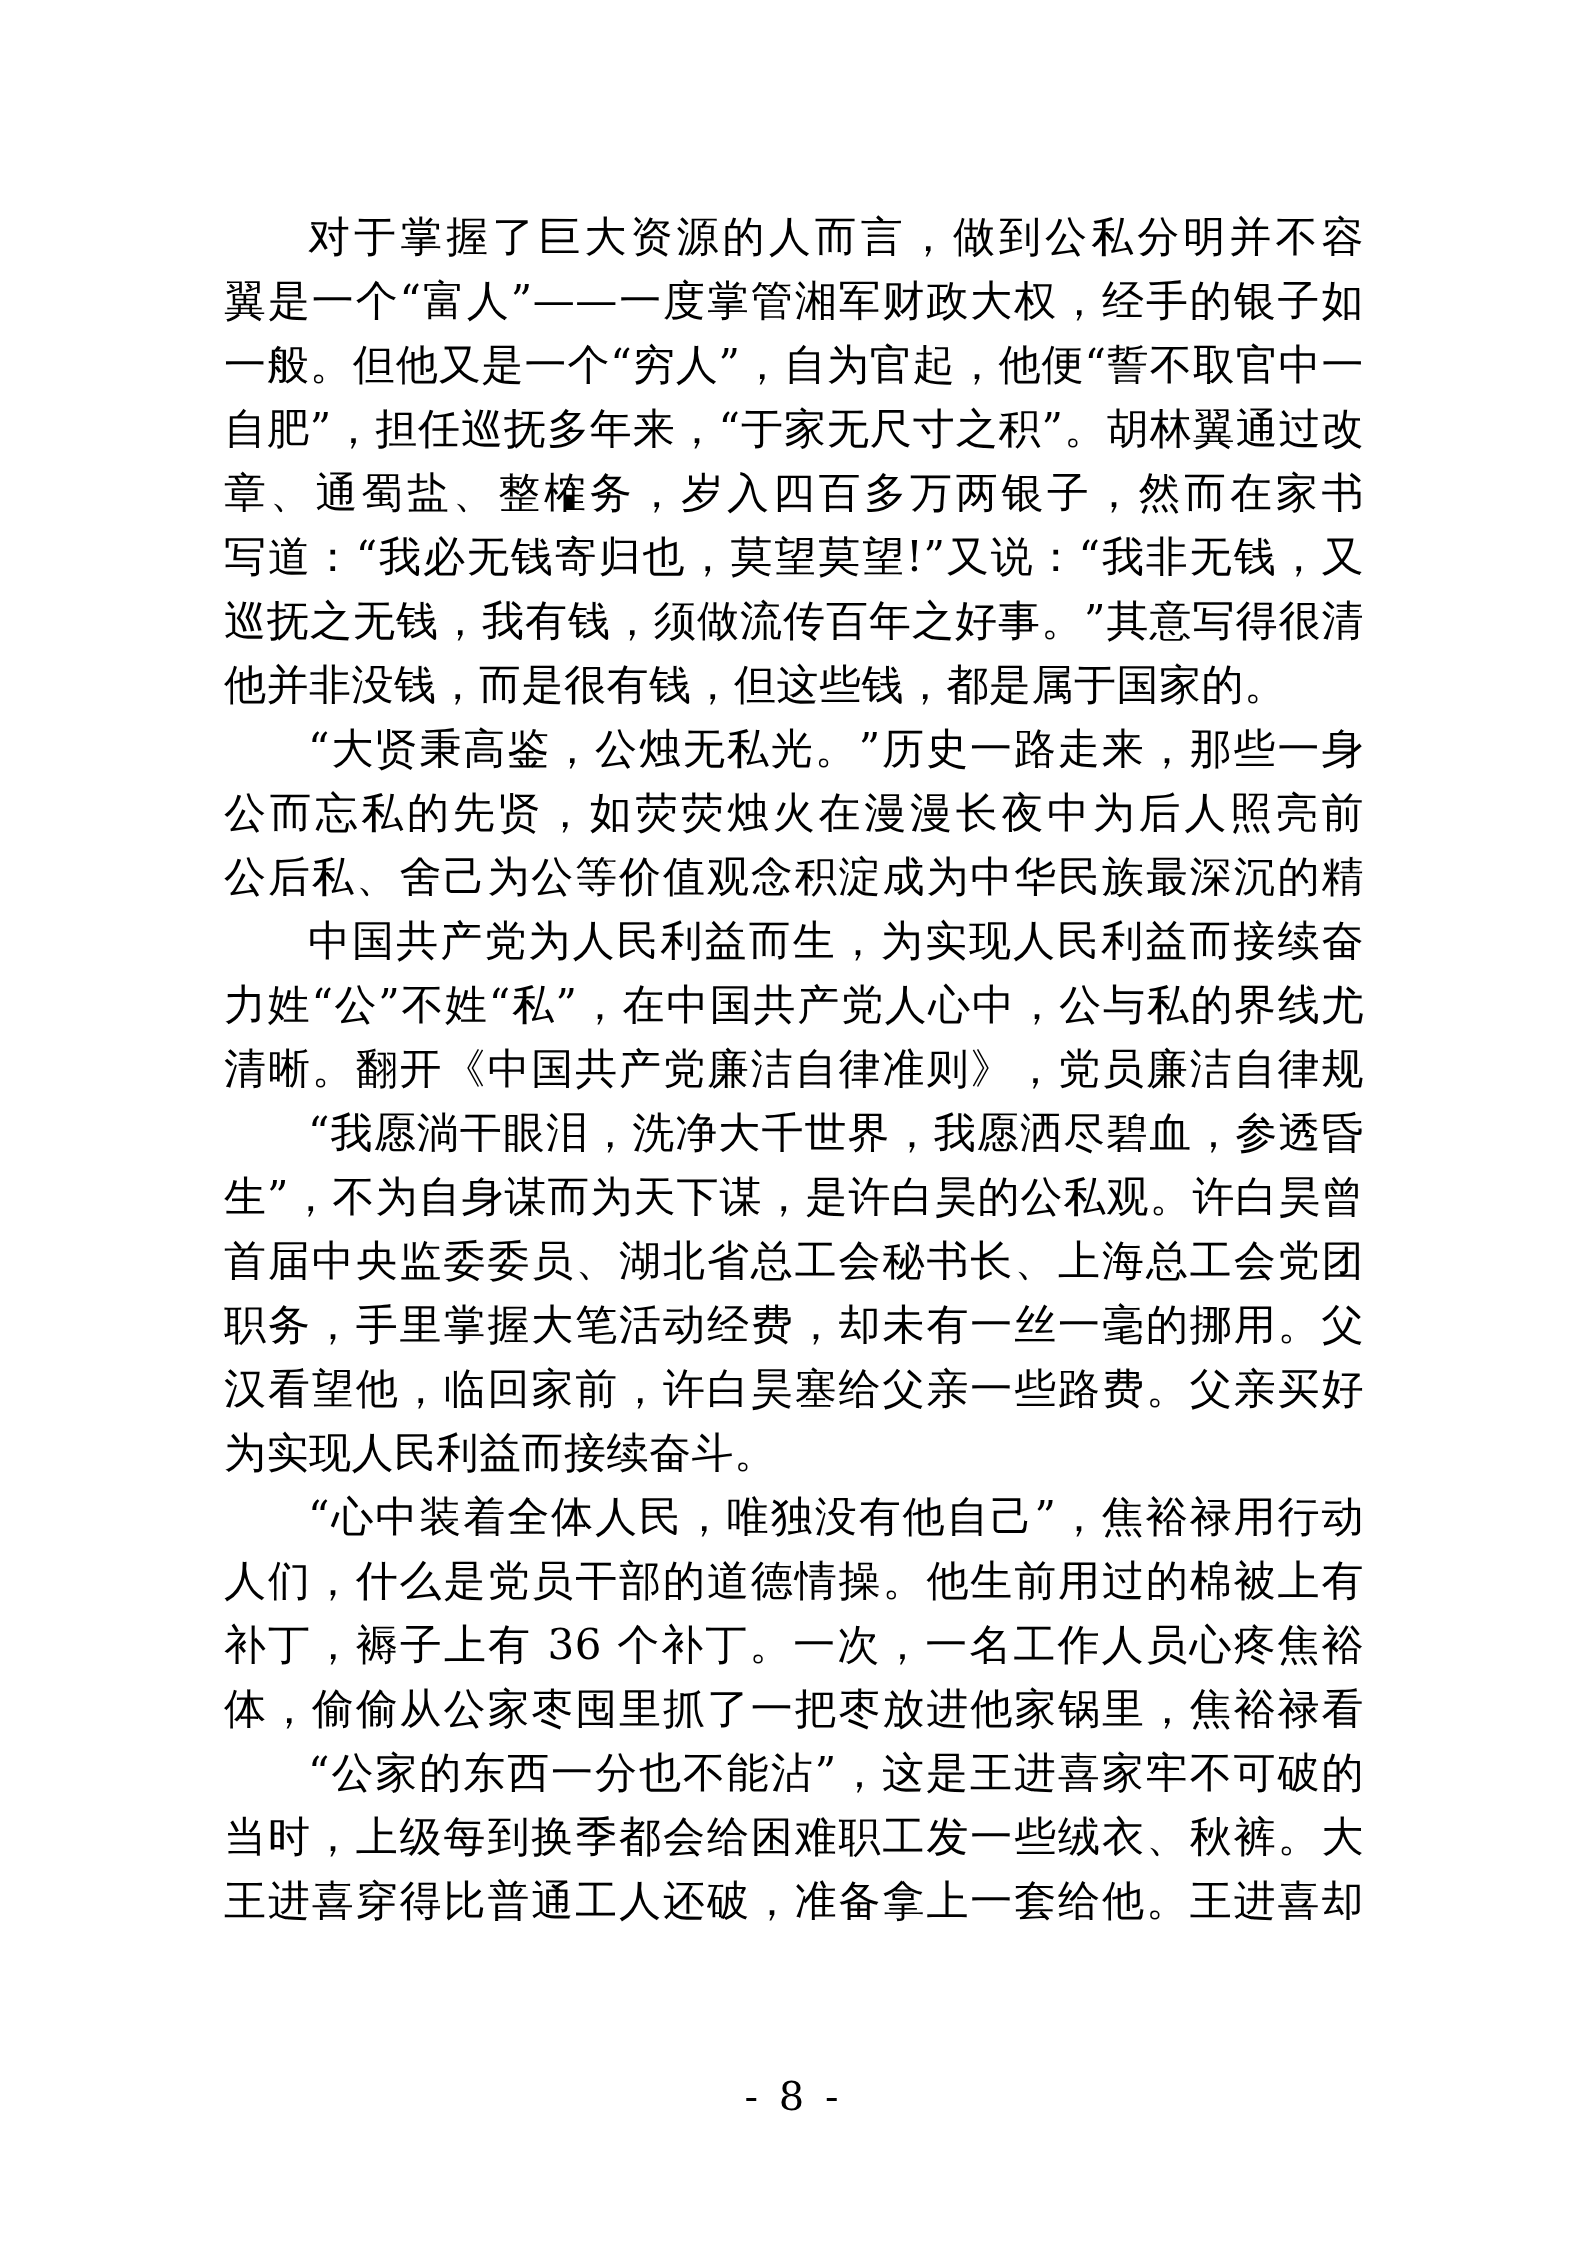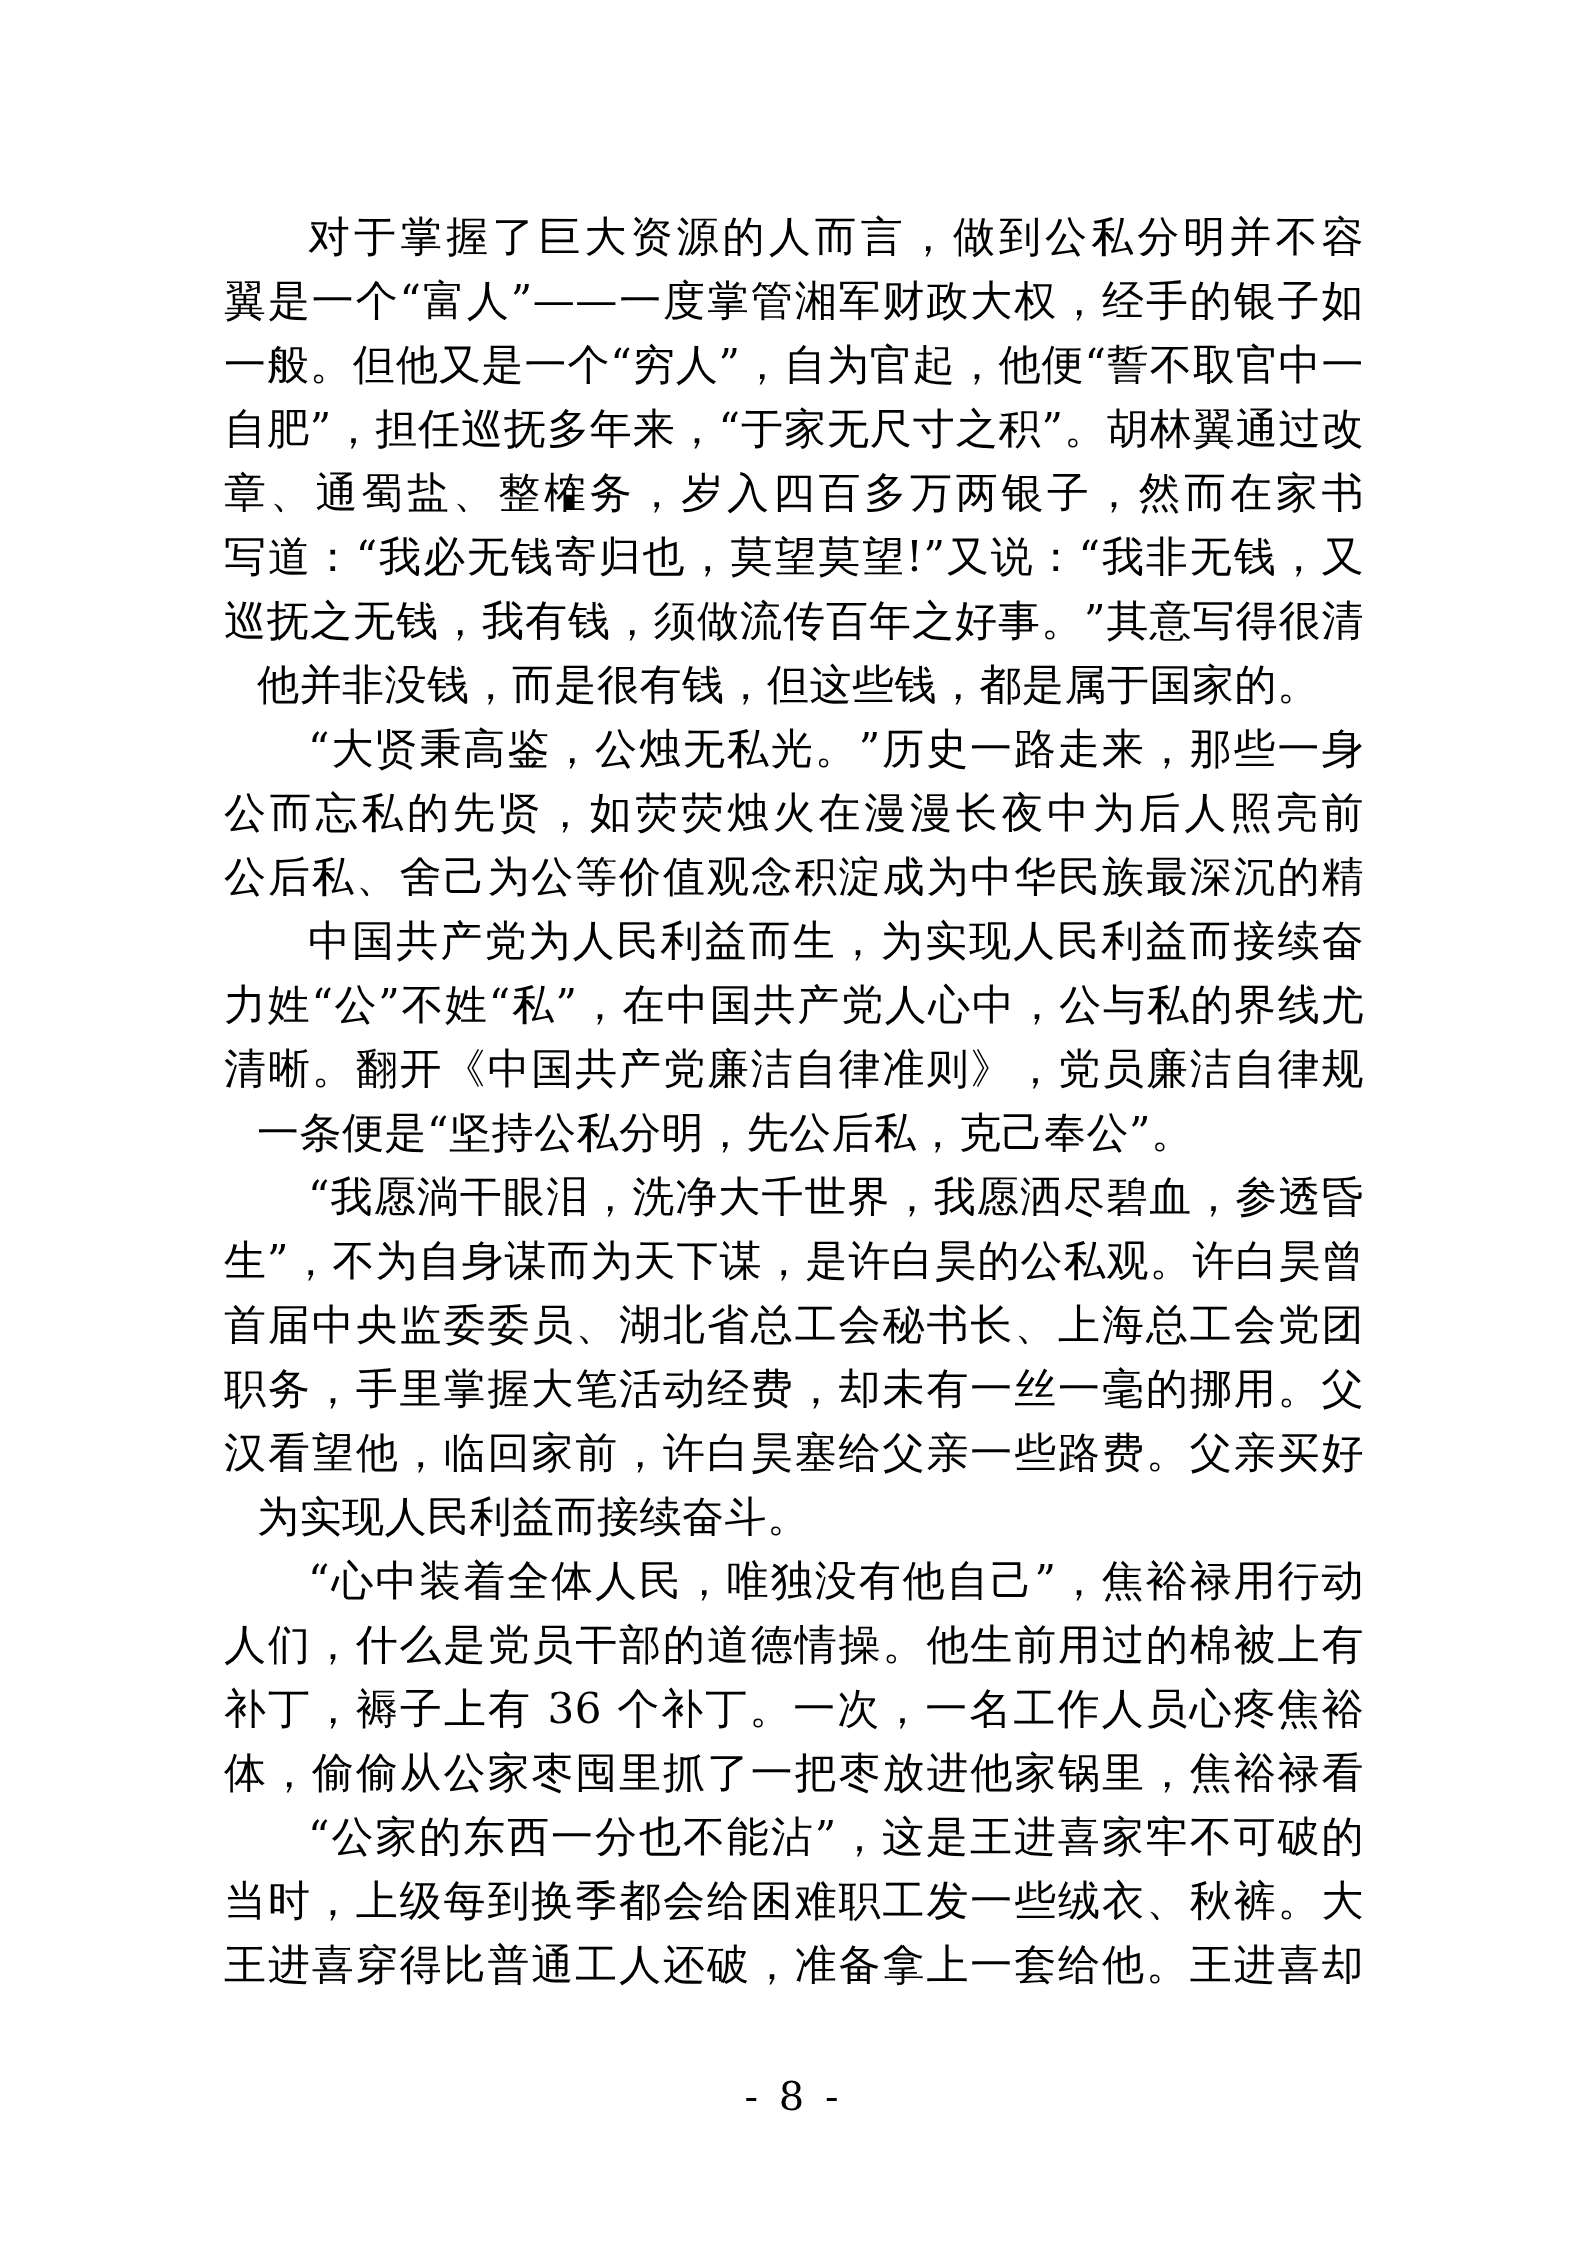--- a/index.html
+++ b/index.html
@@ -37,21 +37,20 @@
     text-align: justify;
     text-align-last: justify;
     -moz-text-align-last: justify;
   }
   .line.indent {
     padding-left: 84px;
   }
   .line.last {
     text-align: left;
     text-align-last: auto;
-    margin-left: 33px;
     -moz-text-align-last: auto;
   }
   .footer {
     position: absolute;
     top: 2072px;
     left: 0;
     width: 1587px;
     text-align: center;
   }
   .page-number {
@@ -73,21 +72,20 @@
       <div class="line">章、通蜀盐、整榷务，岁入四百多万两银子，然而在家书中，他却</div>
       <div class="line">写道：“我必无钱寄归也，莫望莫望!”又说：“我非无钱，又非</div>
       <div class="line">巡抚之无钱，我有钱，须做流传百年之好事。”其意写得很清楚：</div>
       <div class="line last">他并非没钱，而是很有钱，但这些钱，都是属于国家的。</div>
       <div class="line indent">“大贤秉高鉴，公烛无私光。”历史一路走来，那些一身正气、</div>
       <div class="line">公而忘私的先贤，如荧荧烛火在漫漫长夜中为后人照亮前途，让先</div>
       <div class="line">公后私、舍己为公等价值观念积淀成为中华民族最深沉的精神追求。</div>
       <div class="line indent">中国共产党为人民利益而生，为实现人民利益而接续奋斗。权</div>
       <div class="line">力姓“公”不姓“私”，在中国共产党人心中，公与私的界线尤为</div>
       <div class="line">清晰。翻开《中国共产党廉洁自律准则》，党员廉洁自律规范的第</div>
-      <div class="line last">一条便是“坚持公私分明，先公后私，克己奉公”。</div>
       <div class="line indent">“我愿淌干眼泪，洗净大千世界，我愿洒尽碧血，参透昏惯人</div>
       <div class="line">生”，不为自身谋而为天下谋，是许白昊的公私观。许白昊曾担任</div>
       <div class="line">首届中央监委委员、湖北省总工会秘书长、上海总工会党团书记等</div>
       <div class="line">职务，手里掌握大笔活动经费，却未有一丝一毫的挪用。父亲到武</div>
       <div class="line">汉看望他，临回家前，许白昊塞给父亲一些路费。父亲买好车票后，</div>
       <div class="line last">为实现人民利益而接续奋斗。</div>
       <div class="line indent">“心中装着全体人民，唯独没有他自己”，焦裕禄用行动告诉</div>
       <div class="line">人们，什么是党员干部的道德情操。他生前用过的棉被上有 42 个</div>
       <div class="line">补丁，褥子上有 36 个补丁。一次，一名工作人员心疼焦裕禄的身</div>
       <div class="line">体，偷偷从公家枣囤里抓了一把枣放进他家锅里，焦裕禄看到后，</div>

